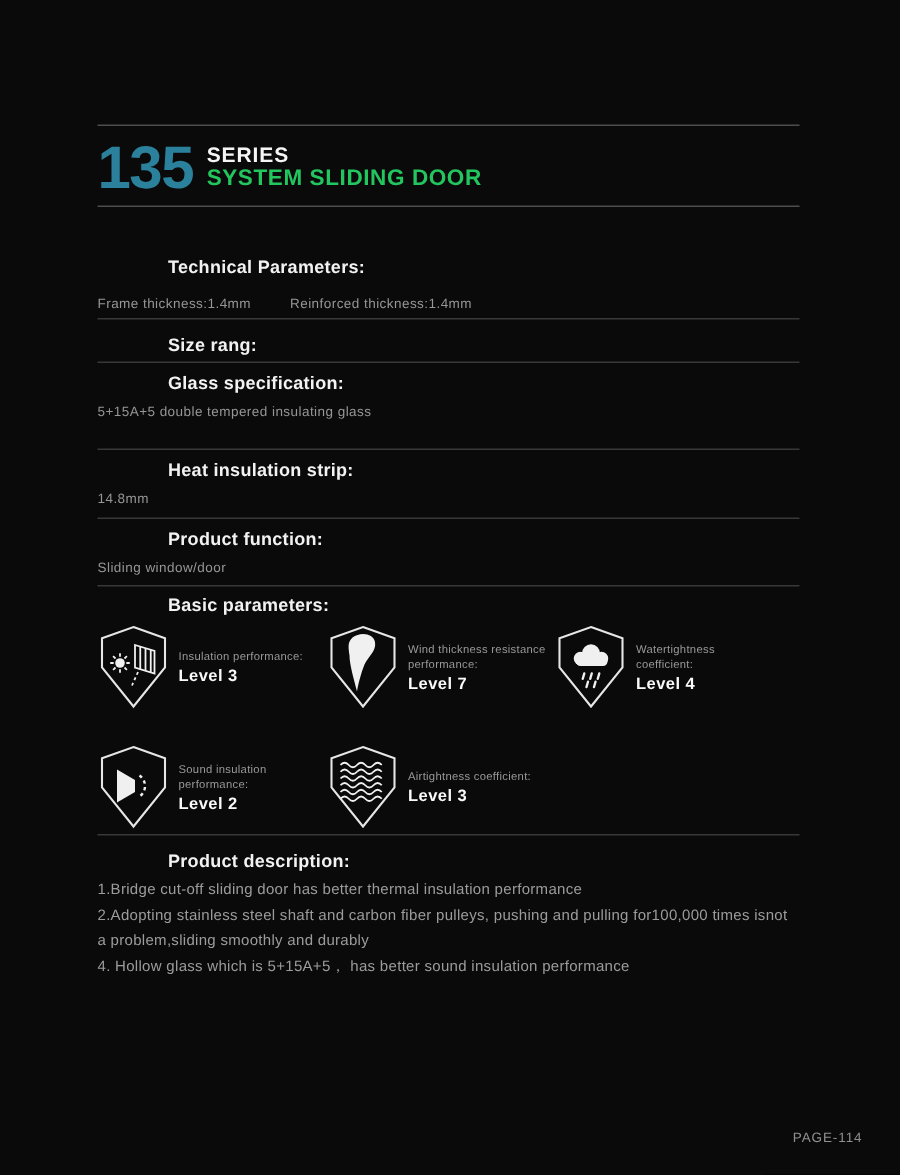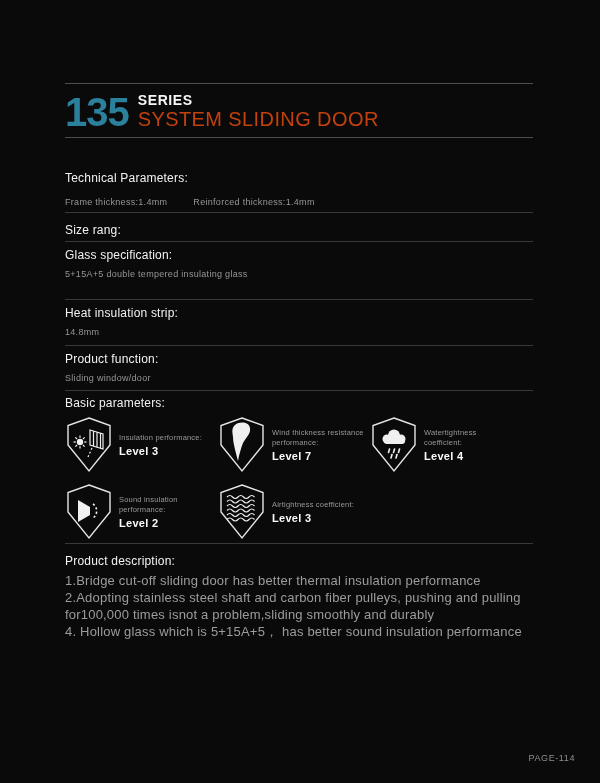--- a/index.html
+++ b/index.html
@@ -13,45 +13,45 @@
 
   .rule { height:1px; background:#4d4d4d; }
   .divider { height:1px; background:#383838; }
 
   
   .hline-top { margin-top:83px; }
   .hdr { height:45px; margin-top:5px; display:flex; align-items:center; gap:9px; }
   .num { font-size:40px; font-weight:bold; color:#2b819c; line-height:1; letter-spacing:-1px; }
   .series-wrap { display:flex; flex-direction:column; justify-content:center; }
   .series { font-size:14px; font-weight:bold; color:#f5f5f5; letter-spacing:0.6px; line-height:1.05; }
-  .subtitle { font-size:20px; font-weight:normal; color:#c2410c; letter-spacing:0.4px; line-height:1.1; }
+  .subtitle { font-size:15px; font-weight:bold; color:#22c55e; letter-spacing:0.4px; line-height:1.1; }
   .hline-bottom { margin-top:3px; }
 
   
-  .sec-title { font-size:12px; font-weight:normal; color:#f2f2f2; letter-spacing:0.2px; line-height:14px; }
+  .sec-title { font-size:12px; font-weight:bold; color:#f2f2f2; letter-spacing:0.2px; line-height:14px;margin-left:47px; }
   .sec-value { font-size:9px; color:#969696; letter-spacing:0.3px; line-height:11px; }
   .vrow { display:flex; gap:26px; }
 
   .mt33{margin-top:33px;} .mt19{margin-top:19px;} .mt12{margin-top:12px;} .mt10{margin-top:10px;} .mt7{margin-top:7px;}
   .mt6{margin-top:6px;} .mt5{margin-top:5px;} .mt4{margin-top:4px;} .mt2{margin-top:2px;}
 
   
   .bp-grid {
     margin-top:6px; display:grid;
     grid-template-columns:153px 152px 163px;
-    grid-auto-rows:58px; row-gap:9px; align-items:center;
+    grid-auto-rows:58px; row-gap:22px; align-items:center;
   }
   .bp-item { display:flex; align-items:center; gap:6px; }
   .shield { flex:0 0 auto; }
   .bp-text { display:flex; flex-direction:column; justify-content:center; }
   .bp-label { font-size:7.5px; color:#999; letter-spacing:0.2px; line-height:1.3; max-width:92px; }
   .bp-level { font-size:11px; font-weight:bold; color:#fafafa; margin-top:3px; letter-spacing:0.3px; }
 
   
-  .desc { margin-top:4px; font-size:13px; color:#9c9c9c; letter-spacing:0.2px; line-height:17px; }
+  .desc { margin-top:4px; font-size:10px; color:#9c9c9c; letter-spacing:0.2px; line-height:17px; }
 
   .page-number {
     position:absolute; right:25px; top:753px;
     font-size:9px; color:#8f8f8f; letter-spacing:0.6px;
   }
 </style>
 </head>
 <body>
 
 <div class="page" style="background: rgb(10, 10, 11);">

